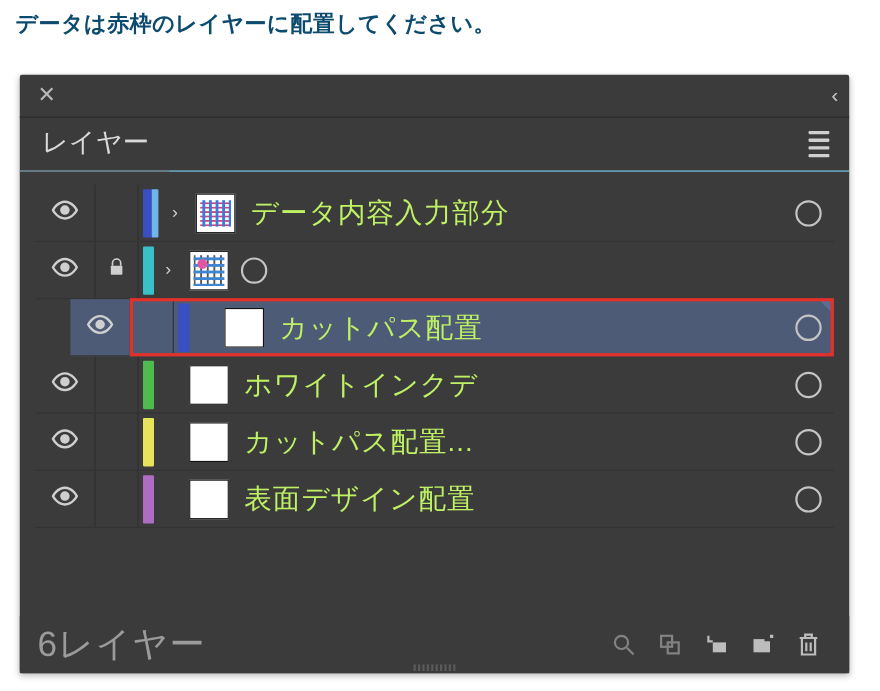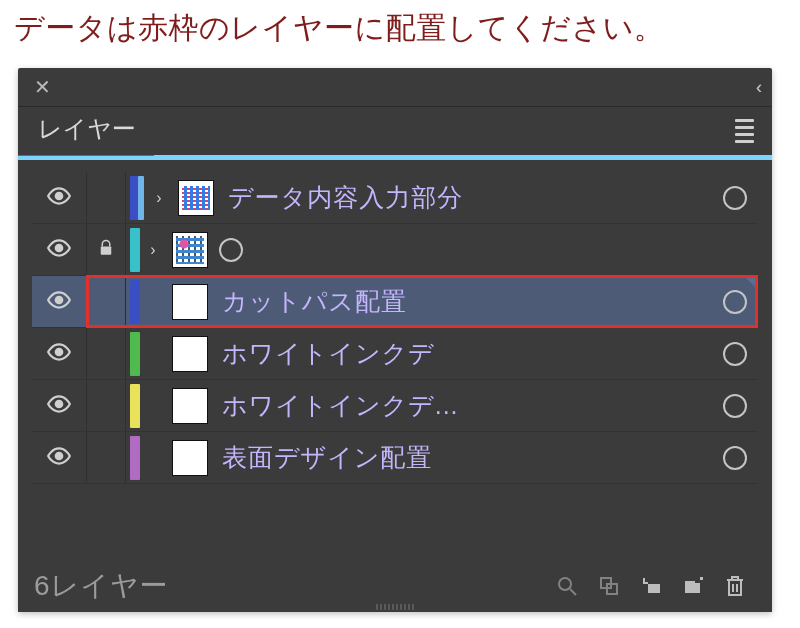--- a/index.html
+++ b/index.html
@@ -5,23 +5,23 @@
   html, body {
     margin: 0;
     padding: 0;
     width: 800px;
     height: 628px;
     background: #fff;
     font-family: "Hiragino Sans", "Yu Gothic", "Meiryo", sans-serif;
     overflow: hidden;
   }
   .instruction {
-    color: #7f1d1d;
-    font-size: 30px;
-    font-weight: 400;
+    color: #0c4a6e;
+    font-size: 20px;
+    font-weight: 700;
     padding: 8px 14px 12px 14px;
     letter-spacing: 0.5px;
   }
   .panel {
     position: absolute;
     left: 18px;
     top: 68px;
     width: 754px;
     height: 544px;
     background: #3b3b3b;
@@ -46,21 +46,21 @@
   .collapse-chevrons {
     color: #b9b9b9;
     font-size: 18px;
     letter-spacing: -6px;
     cursor: pointer;
     padding-right: 6px;
   }
   .tabs-row {
     display: flex;
     align-items: center;
-    border-bottom: 5px solid #7dd3fc;
+    border-bottom: 1px solid #7dd3fc;
     height: 48px;
     justify-content: space-between;
   }
   .tab {
     color: #d9d9d9;
     font-size: 24px;
     padding: 6px 18px 10px 20px;
     border-bottom: 1px solid #6a6a6a;
     margin-bottom: -1px;
   }
@@ -83,20 +83,21 @@
   .layer-row {
     display: flex;
     align-items: center;
     height: 52px;
     border-bottom: 1px solid #333;
     position: relative;
     box-sizing: border-box;
   }
   .layer-row.selected {
     background: #4d5b77;
+    margin-left: 32px;
   }
   .red-outline {
     position: absolute;
     border: 3px solid #e1312a;
     top: -1px; bottom: -1px;
     left: 54px; right: 0;
     pointer-events: none;
     z-index: 5;
   }
   .vis-col {
@@ -153,21 +154,21 @@
   }
   .thumb.art2::before {
     content:""; display:block; width:28px; height:28px;
     background:
       radial-gradient(circle at 8px 8px,#e255a2 4px,transparent 5px),
       linear-gradient(#3e86d2 3px,transparent 3px) 0 14px/30px 6px,
       linear-gradient(90deg,#555 2px,transparent 2px) 18px 4px/6px 6px,
       #fff;
   }
   .layer-name {
-    color: #c4b5fd;
+    color: #bef264;
     font-size: 25px;
     margin-left: 14px;
     flex: 1;
     white-space: nowrap;
     overflow: hidden;
     text-overflow: ellipsis;
     letter-spacing: 1px;
   }
   .target-col {
     width: 46px;
@@ -188,21 +189,21 @@
   .panel-footer {
     position: absolute;
     bottom: 0; left: 0; right: 0;
     height: 52px;
     display:flex; align-items:center;
     padding: 0 16px;
     background: #3b3b3b;
   }
   .footer-count {
     color: #9b9b9b;
-    font-size: 28px;
+    font-size: 32px;
     letter-spacing: 1px;
   }
   .footer-spacer { flex:1; }
   .footer-btn {
     width: 42px; height: 36px;
     display:flex; align-items:center; justify-content:center;
     color:#bdbdbd;
     cursor:pointer;
   }
   .footer-btn svg { width: 24px; height: 24px; }
@@ -313,21 +314,21 @@
         <div class="vis-col">
           <span class="eye"><svg viewBox="0 0 24 24" fill="none" stroke="currentColor" stroke-width="2">
               <path d="M2 12s3.5-7 10-7 10 7 10 7-3.5 7-10 7S2 12 2 12Z"></path>
               <circle cx="12" cy="12" r="3" fill="currentColor"></circle>
             </svg></span>
         </div>
         <div class="lock-col"></div>
         <div class="color-chip" style="background: rgb(232, 227, 90);"></div>
         <div class="disclosure"></div>
         <div class="thumb blank"></div>
-        <div class="layer-name">ホワイトインクデ...</div>
+        <div class="layer-name">カットパス配置...</div>
         <div class="target-col">
           <div class="target-ring"></div>
         </div>
       </div>
       <div class="layer-row">
         <div class="vis-col">
           <span class="eye"><svg viewBox="0 0 24 24" fill="none" stroke="currentColor" stroke-width="2">
               <path d="M2 12s3.5-7 10-7 10 7 10 7-3.5 7-10 7S2 12 2 12Z"></path>
               <circle cx="12" cy="12" r="3" fill="currentColor"></circle>
             </svg></span>

